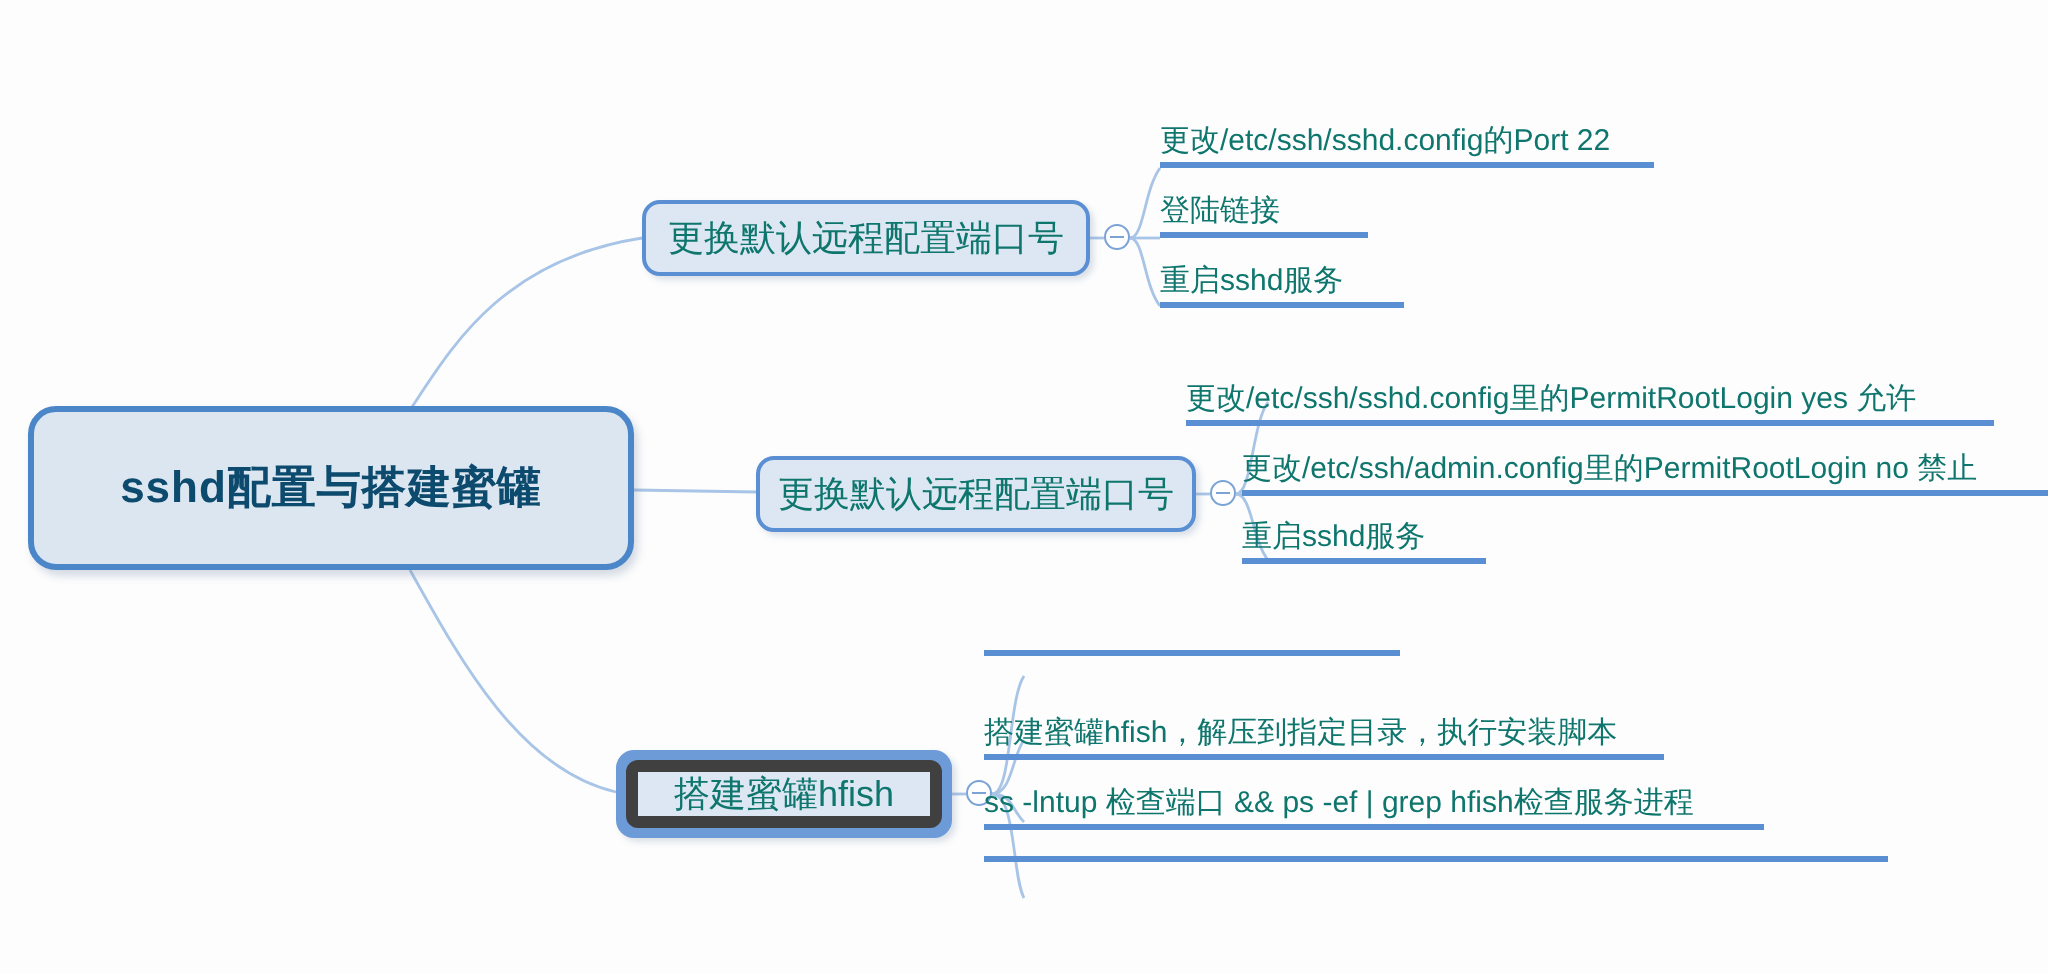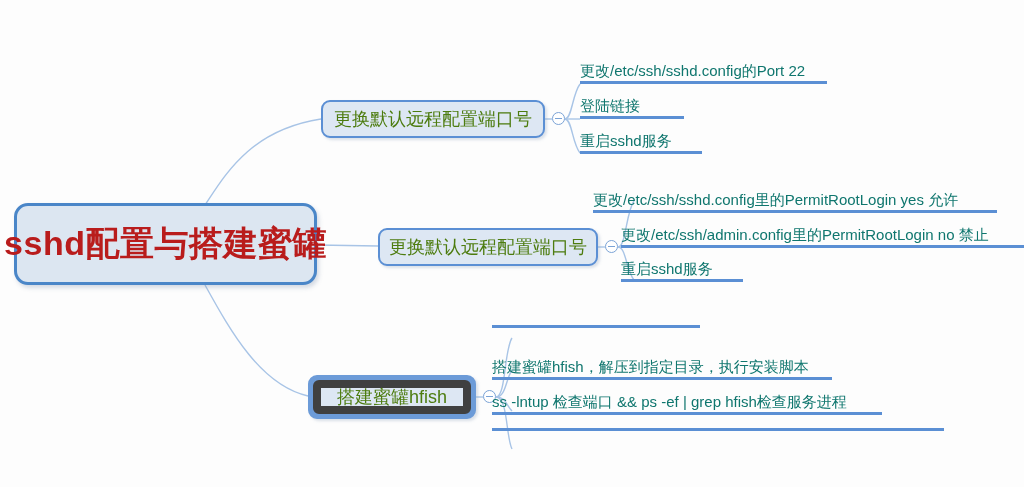--- a/index.html
+++ b/index.html
@@ -29,53 +29,53 @@
     position: absolute;
     left: 14px; top: 203px;
     width: 303px; height: 82px;
     background: #dce6f1;
     border: 3px solid #4a86c8;
     border-radius: 14px;
     display: flex; align-items: center; justify-content: center;
     box-shadow: 2px 3px 4px rgba(120,140,170,0.30);
   }
   .root-node .label {
-    font-size: 34px;
+    font-size: 22px;
     font-weight: bold;
-    color: #b91c1c;
+    color: #0c4a6e;
     letter-spacing: 0.5px;
     white-space: nowrap;
   }
 
   
   .branch-node {
     position: absolute;
     background: #dde7f3;
     border: 2px solid #5b8fd4;
     border-radius: 9px;
     display: flex; align-items: center; justify-content: center;
     box-shadow: 2px 2px 3px rgba(130,150,180,0.28);
   }
   .branch-node .label {
     font-size: 18px;
-    color: #4d7c0f;
+    color: #0f766e;
     white-space: nowrap;
   }
   #branch-node-0 { left: 321px; top: 100px; width: 224px; height: 38px; }
   #branch-node-1 { left: 378px; top: 228px; width: 220px; height: 38px; }
 
   
   .branch-node.selected {
     border: 2px solid #6c9bd8;
     padding: 3px;
     background: #6c9bd8;
   }
   .branch-node.selected .inner {
     background: #dde7f3;
-    border: 8px solid #404040;
+    border: 6px solid #404040;
     border-radius: 6px;
     width: 100%; height: 100%;
     display: flex; align-items: center; justify-content: center;
   }
   #branch-node-2 { left: 308px; top: 375px; width: 168px; height: 44px; }
 
   
   .toggle {
     position: absolute;
     width: 13px; height: 13px;

